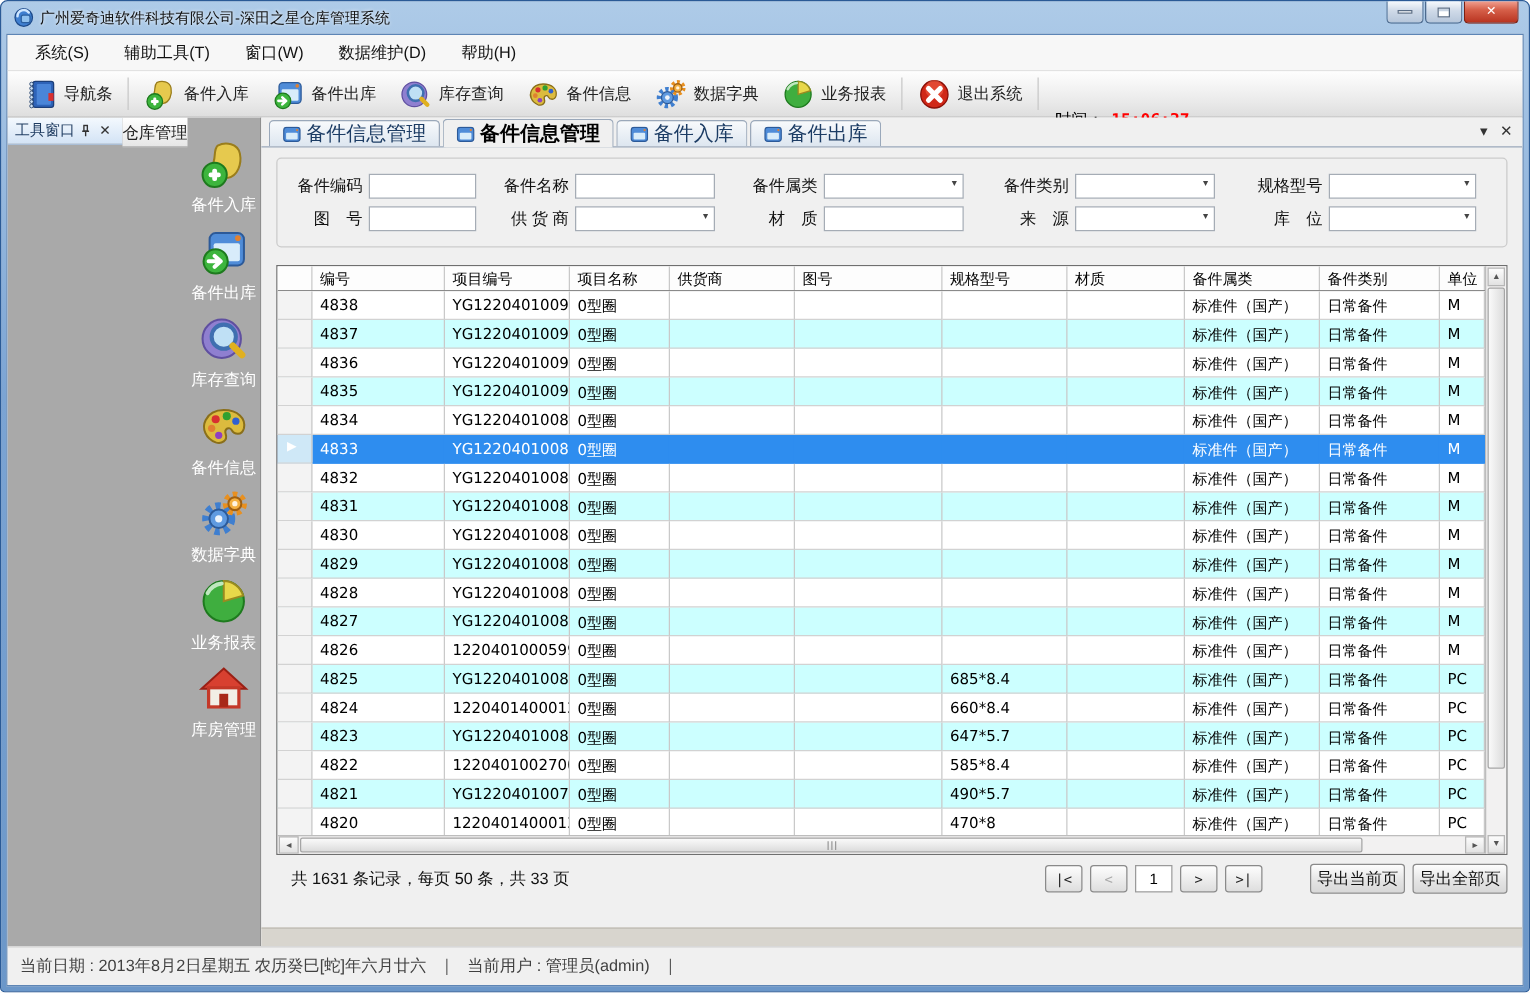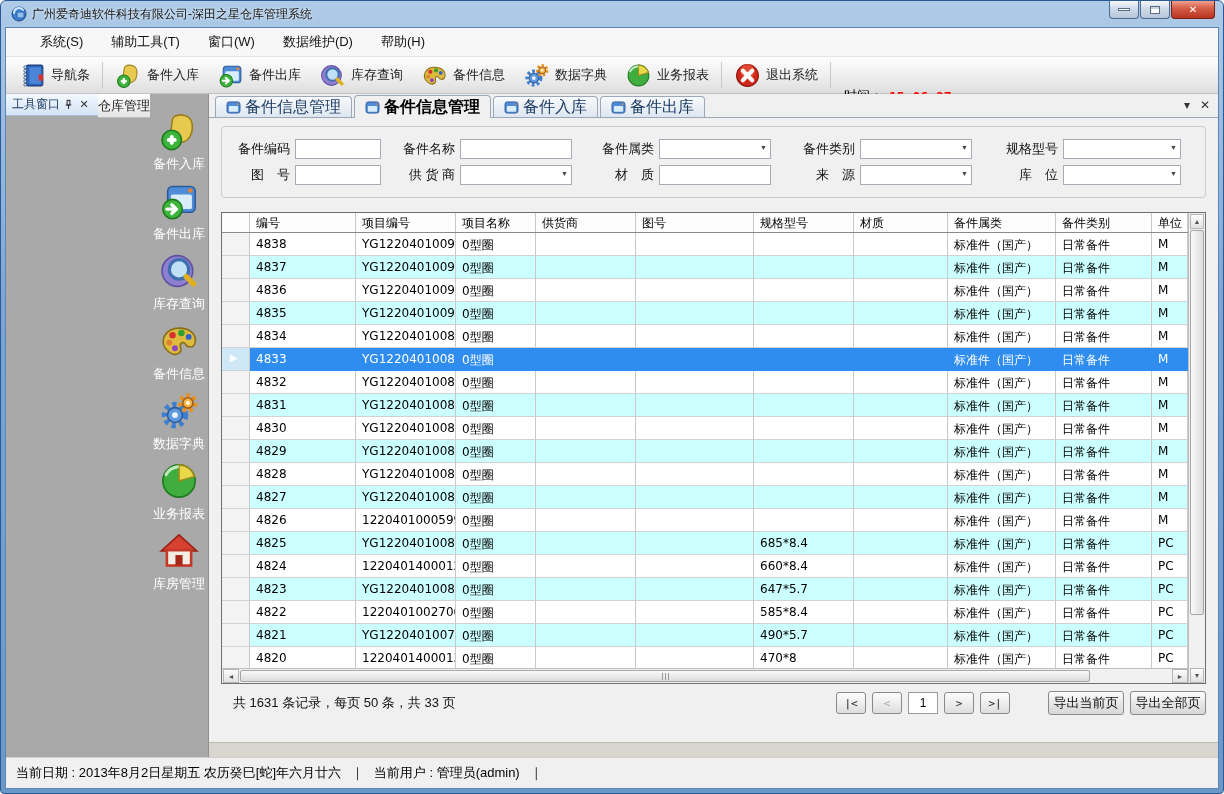--- a/index.html
+++ b/index.html
@@ -10,21 +10,21 @@
   .title-ico { width:16px; height:16px; margin-right:5px; }
   .title-text { font-size:12px; color:#111; text-shadow:0 0 3px #fff; }
   .capbtns { position:absolute; right:4px; top:0; display:flex; }
   .capbtn { width:30px; height:18px; border:1px solid #4c6a8e; border-top:none; background:linear-gradient(#f7fafd,#cfdae8 45%,#b6c6da); border-radius:0 0 4px 4px; margin-left:1px; display:flex; align-items:center; justify-content:center; font-size:10px; color:#333; cursor:default; }
   .capbtn.close { width:44px; background:linear-gradient(#f0a090,#d6604a 40%,#b83420); color:#fff; font-weight:bold; border-color:#7c2012; }
   .glyph-min { width:12px; height:3px; background:#fff; border:1px solid #5a6d85; }
   .glyph-max { width:10px; height:8px; border:1px solid #5a6d85; background:#fff; box-shadow:inset 0 2px #c8d4e2; }
   
   .app { flex:1; background:#f0f0f0; border:1px solid #5d85b5; display:flex; flex-direction:column; overflow:hidden; }
   
-  .menubar { height:29px; background:#f7f7f7; border-bottom:1px solid #e2e2e2; display:flex; align-items:center; padding-left:20px; }
+  .menubar { height:29px; background:#f7f7f7; border-bottom:1px solid #e2e2e2; display:flex; align-items:center; padding-left:8px; }
   .menu-item { font-size:13px; color:#111; padding:4px 14px; cursor:default; }
   
   .toolbar { height:37px; background:linear-gradient(#fefefe,#e9e9e9 70%,#dedede); border-bottom:1px solid #c3c3c3; display:flex; align-items:center; padding-left:4px; }
   .tool-item { display:flex; align-items:center; gap:5px; padding:3px 9px; font-size:13px; color:#222; cursor:default; }
   .tool-item svg { width:27px; height:27px; }
   .tb-sep { width:1px; height:26px; background:#c8c8c8; margin:0 3px; }
   .time-wrap { display:flex; align-items:center; gap:6px; padding-left:10px; font-size:13px;margin-top:42px; }
   .time-val { color:#f00; font-weight:bold; font-family:"DejaVu Sans Mono",monospace; }
   
   .main { flex:1; display:flex; overflow:hidden; }
@@ -91,21 +91,21 @@
   .pager { height:38px; display:flex; align-items:center; padding:0 12px 0 24px; }
   .pager-summary { font-size:13px; color:#111; }
   .pager-right { margin-left:auto; display:flex; align-items:center; gap:6px; }
   .pgbtn { width:30px; height:22px; border:1px solid #8a8a8a; border-radius:3px; background:linear-gradient(#fdfdfd,#dedede); font-size:11px; color:#222; display:flex; align-items:center; justify-content:center; cursor:default; font-family:"DejaVu Sans Mono",monospace; }
   .pgbtn.disabled { color:#aaa; }
   .pagebox { width:30px; height:22px; border:1px solid #9a9a9a; background:#fff; text-align:center; font-size:12px; }
   .expgap { width:26px; }
   .btn.exp { width:76px; }
   .content-bottom { height:15px; background:#d8d5ce; border-top:1px solid #bdbab2; margin-top:auto; }
   
-  .statusbar { height:31px; background:#f0f0f0; border-top:1px solid #cfcfcf; display:flex; align-items:center; padding-left:10px; font-size:13px; color:#000000; gap:10px; }
+  .statusbar { height:31px; background:#f0f0f0; border-top:1px solid #cfcfcf; display:flex; align-items:center; padding-left:10px; font-size:13px; color:#404040; gap:10px; }
   .hidden-defs { position:absolute; width:0; height:0; overflow:hidden; }
 </style>
 </head>
 <body>
 
 <svg class="hidden-defs" xmlns="http://www.w3.org/2000/svg">
   <symbol id="i-app" viewBox="0 0 16 16">
     <circle cx="8" cy="8" r="7" fill="#3f7fd0" stroke="#1d4a8a"></circle>
     <path d="M3 7 A5 5 0 0 1 12 4" fill="none" stroke="#cfe6ff" stroke-width="2" stroke-linecap="round"></path>
     <rect x="6" y="6" width="7" height="6" rx="1.5" fill="#8fc0ee" stroke="#2a5fa0"></rect>

